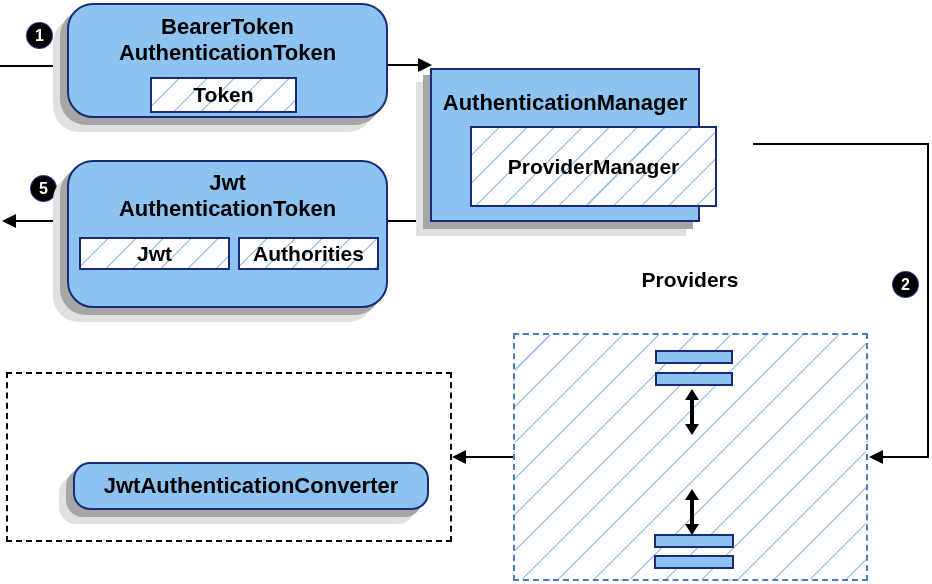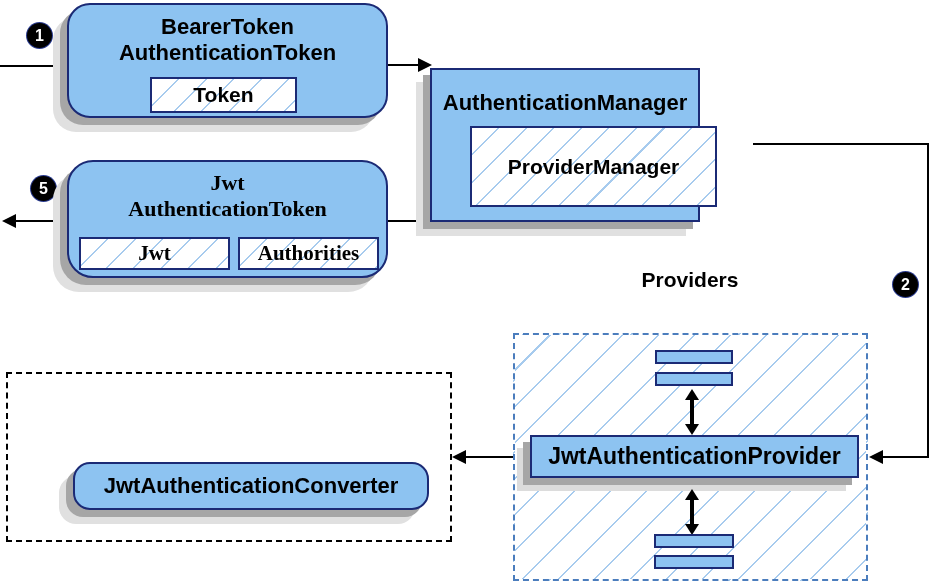--- a/index.html
+++ b/index.html
@@ -100,36 +100,36 @@
   <div class="badge" style="left:27px; top:409px;">
     <span>3</span>
   </div>
   <div class="badge" style="left:27px; top:475px;">
     <span>4</span>
   </div>
   <div class="badge" style="left:31px; top:176px;">
     <span>5</span>
   </div>
 
-  <div class="node rounded shadowed" style="left:67px; top:3px; width:321px; height:115px;border-radius:23px;">
+  <div class="node rounded shadowed" style="left:67px; top:3px; width:321px; height:115px;">
     <div class="title-block" style="top:9px;">
       <div class="node-title">BearerToken</div>
       <div class="node-title">AuthenticationToken</div>
     </div>
     <div class="field" style="left:81px; top:72px; width:147px; height:36px;">Token</div>
   </div>
 
   <div class="node shadowed" style="left:430px; top:68px; width:270px; height:154px;">
     <div class="title-block" style="top:20px;">
       <div class="node-title">AuthenticationManager</div>
     </div>
     <div class="field" style="left:38px; top:56px; width:247px; height:81px;">ProviderManager</div>
   </div>
 
-  <div class="node rounded shadowed" style="left:67px; top:160px; width:321px; height:118px;font-family:Liberation Serif, serif;">
+  <div class="node rounded shadowed" style="left:67px; top:160px; width:321px; height:148px;">
     <div class="title-block" style="top:8px;">
       <div class="node-title">Jwt</div>
       <div class="node-title">AuthenticationToken</div>
     </div>
     <div class="field" style="left:10px; top:75px; width:151px; height:33px;">Jwt</div>
     <div class="field" style="left:169px; top:75px; width:141px; height:33px;">Authorities</div>
   </div>
 
   <div class="group-label" style="left:565px; top:267px; width:250px;">
     <div>Providers</div>
@@ -138,21 +138,20 @@
   <div class="group-providers" style="left:513px; top:333px; width:355px; height:248px;">
     <div class="bar" style="left:140px; top:15px; width:78px; height:14px;"></div>
     <div class="bar" style="left:140px; top:37px; width:78px; height:14px;"></div>
 
     <div class="varrow" style="left:170px; top:54px; height:46px;">
       <div class="head-up"></div>
         <div class="shaft"></div>
         <div class="head-down"></div>
     </div>
 
-    <div class="node" style="left:15px; top:100px; width:329px; height:43px; box-shadow:-7px 7px 0 #a6a6a6, -13px 13px 0 #dcdcdc; display:flex; align-items:center; justify-content:center; font-size:23px;">JwtAuthenticationProvider</div>
 
     <div class="varrow" style="left:170px; top:154px; height:46px;">
       <div class="head-up"></div>
         <div class="shaft"></div>
         <div class="head-down"></div>
     </div>
 
     <div class="bar" style="left:139px; top:199px; width:80px; height:14px;"></div>
     <div class="bar" style="left:139px; top:220px; width:80px; height:14px;"></div>
   </div>

